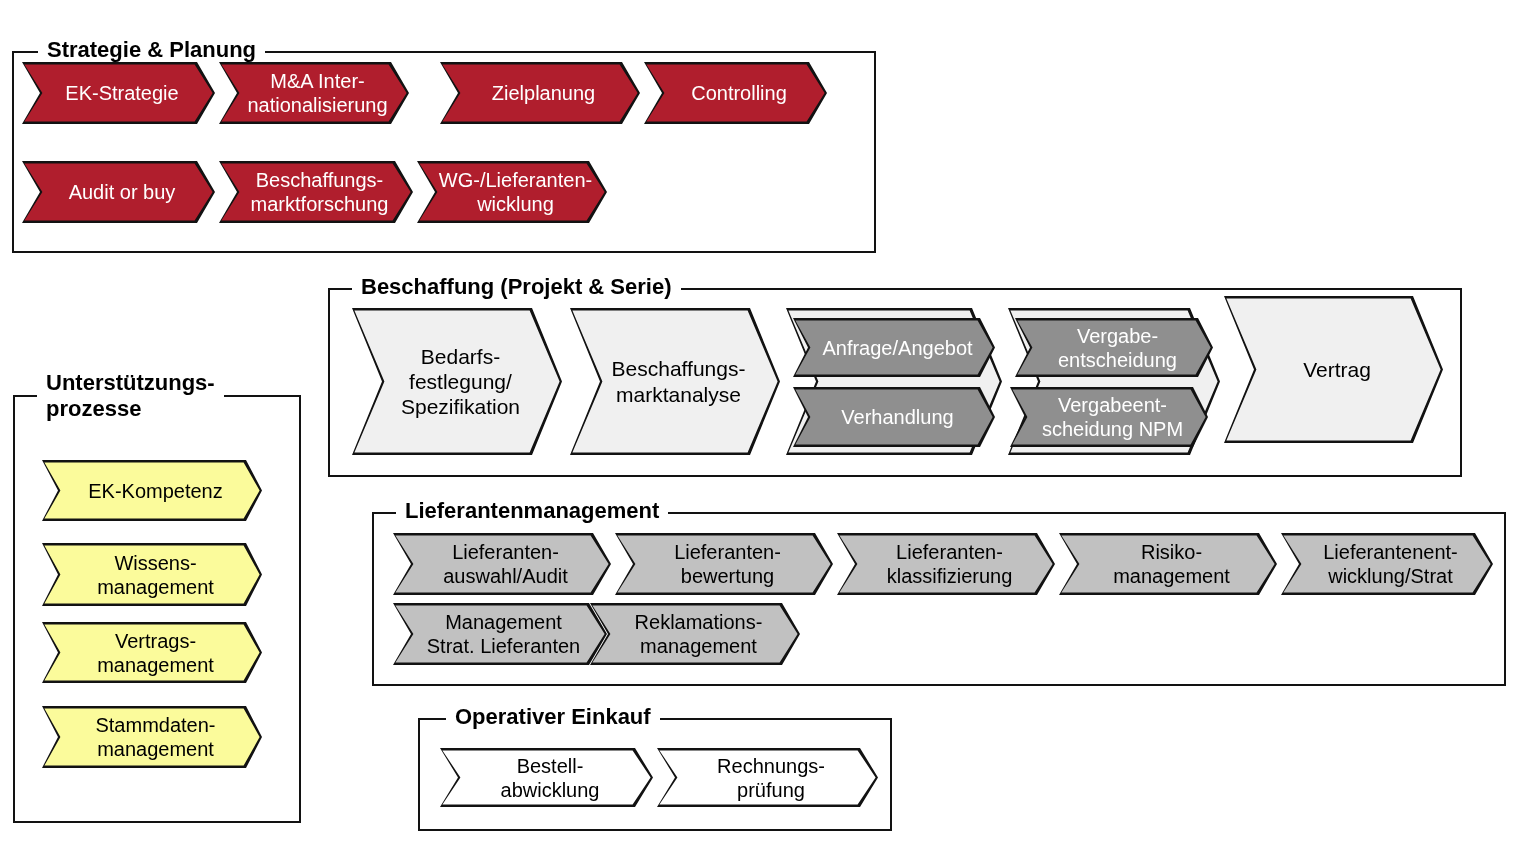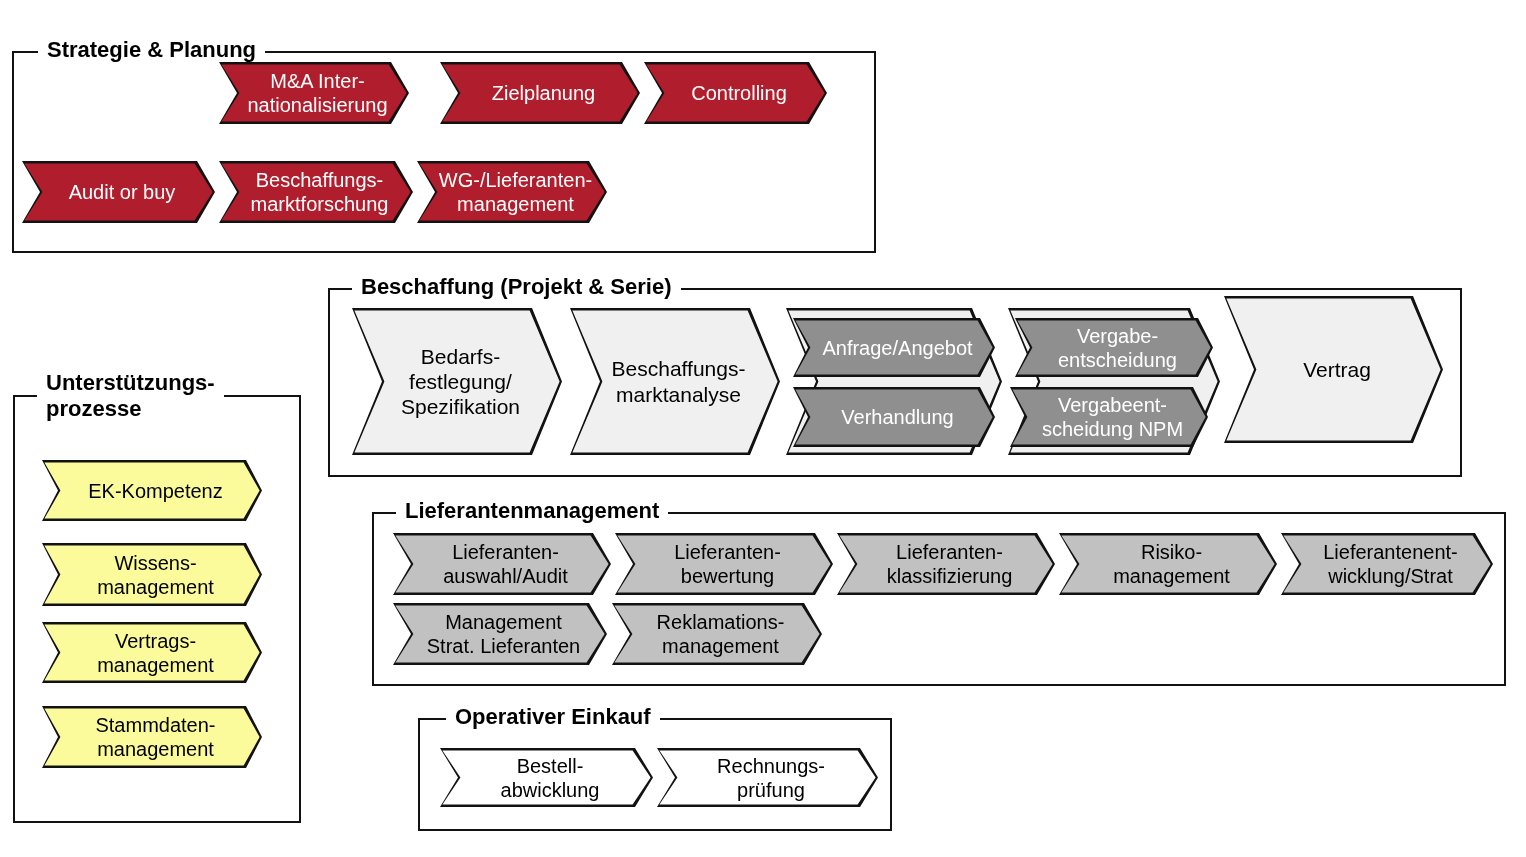--- a/index.html
+++ b/index.html
@@ -41,40 +41,43 @@
   .chev.nested{z-index:1;}
 </style>
 </head>
 <body>
 
 <div id="canvas">
 
   <div class="grp" style="left:12px;top:51px;width:860px;height:198px;">
     <div class="legend" style="left:24px;">Strategie &amp; Planung</div>
   </div>
+  <div class="chev red" style="left:22px;top:62px;width:193px;height:62px;">
+    <div class="lbl">EK-Strategie</div>
+  </div>
   <div class="chev red" style="left:219px;top:62px;width:190px;height:62px;">
     <div class="lbl">M&amp;A Inter-
 nationalisierung</div>
   </div>
   <div class="chev red" style="left:644px;top:62px;width:183px;height:62px;">
     <div class="lbl">Controlling</div>
   </div>
   <div class="chev red" style="left:440px;top:62px;width:200px;height:62px;">
     <div class="lbl">Zielplanung</div>
   </div>
   <div class="chev red" style="left:22px;top:161px;width:193px;height:62px;">
     <div class="lbl">Audit or buy</div>
   </div>
   <div class="chev red" style="left:219px;top:161px;width:194px;height:62px;">
     <div class="lbl">Beschaffungs-
 marktforschung</div>
   </div>
   <div class="chev red" style="left:417px;top:161px;width:190px;height:62px;">
     <div class="lbl">WG-/Lieferanten-
-management</div>
+wicklung</div>
   </div>
 
   <div class="grp" style="left:328px;top:288px;width:1130px;height:185px;">
     <div class="legend" style="left:22px;">Beschaffung (Projekt &amp; Serie)</div>
   </div>
   <div class="chev lightgray" style="left:352px;top:308px;width:210px;height:147px;">
     <div class="lbl">Bedarfs-
 festlegung/
 Spezifikation</div>
   </div>
@@ -144,21 +147,21 @@
 management</div>
   </div>
   <div class="chev midgray" style="left:1281px;top:533px;width:212px;height:62px;">
     <div class="lbl">Lieferantenent-
 wicklung/Strat</div>
   </div>
   <div class="chev midgray" style="left:393px;top:603px;width:214px;height:62px;">
     <div class="lbl">Management
 Strat. Lieferanten</div>
   </div>
-  <div class="chev midgray" style="left:612px;top:603px;width:210px;height:62px;">
+  <div class="chev midgray" style="left:590px;top:603px;width:210px;height:62px;">
     <div class="lbl">Reklamations-
 management</div>
   </div>
 
   <div class="grp" style="left:418px;top:718px;width:470px;height:109px;">
     <div class="legend" style="left:26px;">Operativer Einkauf</div>
   </div>
   <div class="chev white" style="left:440px;top:748px;width:213px;height:59px;text-decoration:underline;">
     <div class="lbl">Bestell-
 abwicklung</div>

